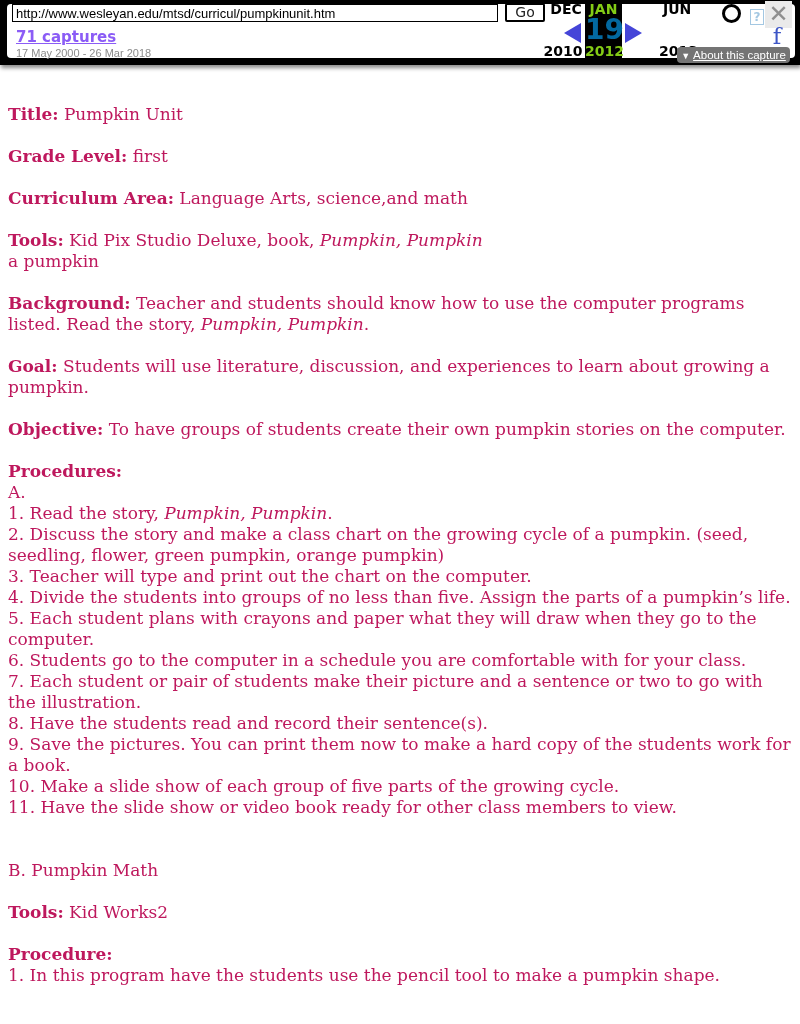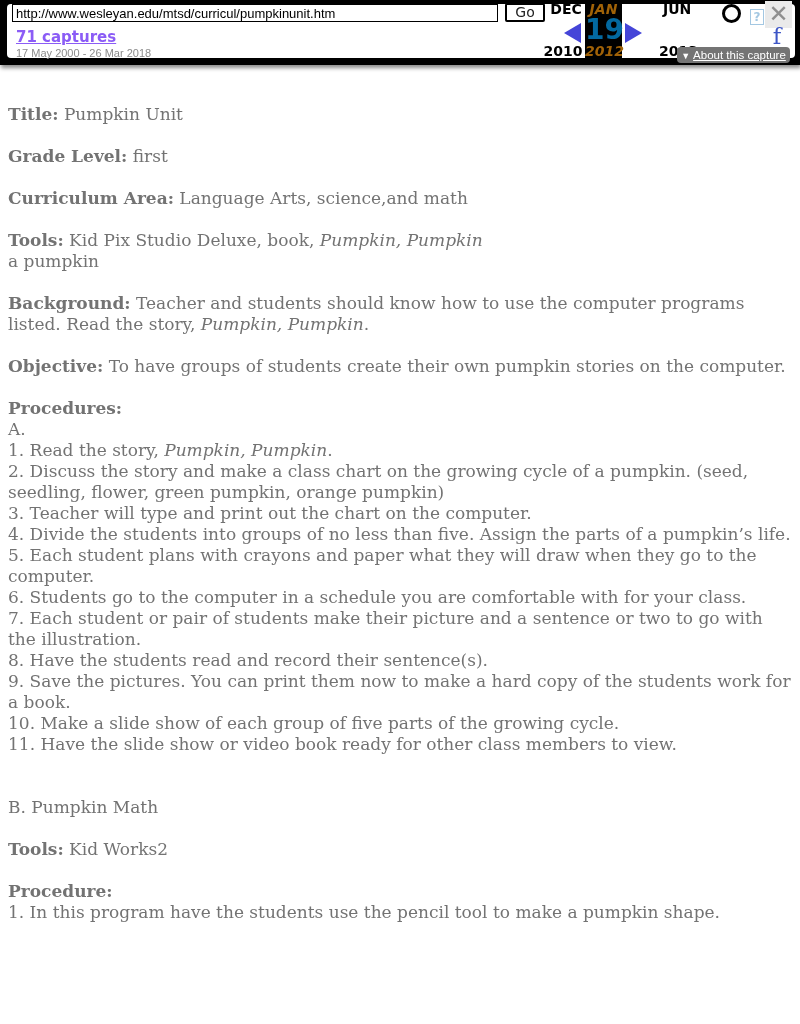--- a/index.html
+++ b/index.html
@@ -38,21 +38,21 @@
     position:absolute;left:16px;top:47px;
     font:11px/12px "Liberation Sans",sans-serif;color:#8b8b8b;
   }
   .wb-blackcol{
     position:absolute;left:585px;top:0;width:37px;height:65px;background:#000;
   }
   .cal-month,.cal-year{
     position:absolute;font:bold 14px/15px "DejaVu Sans",sans-serif;color:#000;
     text-align:center;cursor:pointer;
   }
-  .cal-yellow{color:#a16207;font-style:italic;}
+  .cal-yellow{color:#84cc16;}
   .cal-day{
     position:absolute;left:585px;top:15px;width:37px;
     font:bold 28px/30px "DejaVu Sans",sans-serif;color:#0369a1;text-align:left;cursor:pointer;
   }
   .cal-arrow{position:absolute;width:0;height:0;cursor:pointer;}
   .cal-arrow.left{
     left:564px;top:23px;
     border-top:10px solid transparent;border-bottom:10px solid transparent;
     border-right:17px solid #4545d8;
   }
@@ -85,21 +85,21 @@
     font:11.5px/16px "Liberation Sans",sans-serif;text-align:center;cursor:pointer;
     white-space:nowrap;
   }
   .wb-about .tri{font-size:9px;text-decoration:none;display:inline-block;margin-right:3px;}
   .wb-about .lbl{text-decoration:underline;}
 
   
   .doc{
     position:absolute;left:0;top:65px;width:800px;
     padding:18px 8px 0 8px;box-sizing:border-box;
-    font-family:"DejaVu Serif",serif;font-size:17px;line-height:21px;color:#737373;
+    font-family:"DejaVu Serif",serif;font-size:17px;line-height:21px;color:#be185d;
   }
   .doc p{margin:21px 0;}
 </style>
 </head>
 <body>
 
 <div class="wb-toolbar">
   <div class="wb-inner"></div>
 
   <input class="wb-url" type="text" value="http://www.wesleyan.edu/mtsd/curricul/pumpkinunit.htm" style="">
@@ -133,18 +133,19 @@
     <span class="tri">▼</span><span class="lbl">About this capture</span>
   </div>
 </div>
 
 <div class="doc">
     <p><b>Title:</b><span> Pumpkin Unit</span></p>
     <p><b>Grade Level:</b><span> first</span></p>
     <p><b>Curriculum Area:</b><span> Language Arts, science,and math</span></p>
     <p><b>Tools:</b><span> Kid Pix Studio Deluxe, book, </span><i>Pumpkin, Pumpkin</i><br><span>a pumpkin</span></p>
     <p><b>Background:</b><span> Teacher and students should know how to use the computer programs listed. Read the story, </span><i>Pumpkin, Pumpkin</i><span>.</span></p>
+    <p><b>Goal:</b><span> Students will use literature, discussion, and experiences to learn about growing a pumpkin.</span></p>
     <p><b>Objective:</b><span> To have groups of students create their own pumpkin stories on the computer.</span></p>
     <p><b>Procedures:</b><br><span>A.</span><br><span>1. Read the story, </span><i>Pumpkin, Pumpkin</i><span>.</span><br><span>2. Discuss the story and make a class chart on the growing cycle of a pumpkin. (seed, seedling, flower, green pumpkin, orange pumpkin)</span><br><span>3. Teacher will type and print out the chart on the computer.</span><br><span>4. Divide the students into groups of no less than five. Assign the parts of a pumpkin’s life.</span><br><span>5. Each student plans with crayons and paper what they will draw when they go to the computer.</span><br><span>6. Students go to the computer in a schedule you are comfortable with for your class.</span><br><span>7. Each student or pair of students make their picture and a sentence or two to go with the illustration.</span><br><span>8. Have the students read and record their sentence(s).</span><br><span>9. Save the pictures. You can print them now to make a hard copy of the students work for a book.</span><br><span>10. Make a slide show of each group of five parts of the growing cycle.</span><br><span>11. Have the slide show or video book ready for other class members to view.</span><br><span>&nbsp;</span></p>
     <p><span>B. Pumpkin Math</span></p>
     <p><b>Tools:</b><span> Kid Works2</span></p>
     <p><b>Procedure:</b><br><span>1. In this program have the students use the pencil tool to make a pumpkin shape.</span></p>
   </div>
 
 </body></html>

